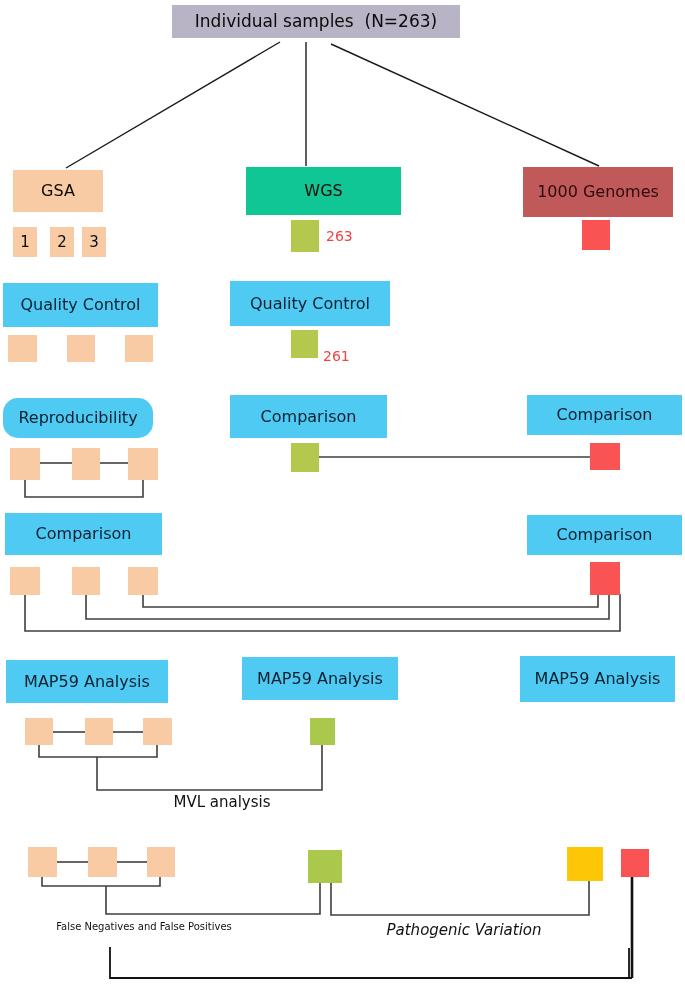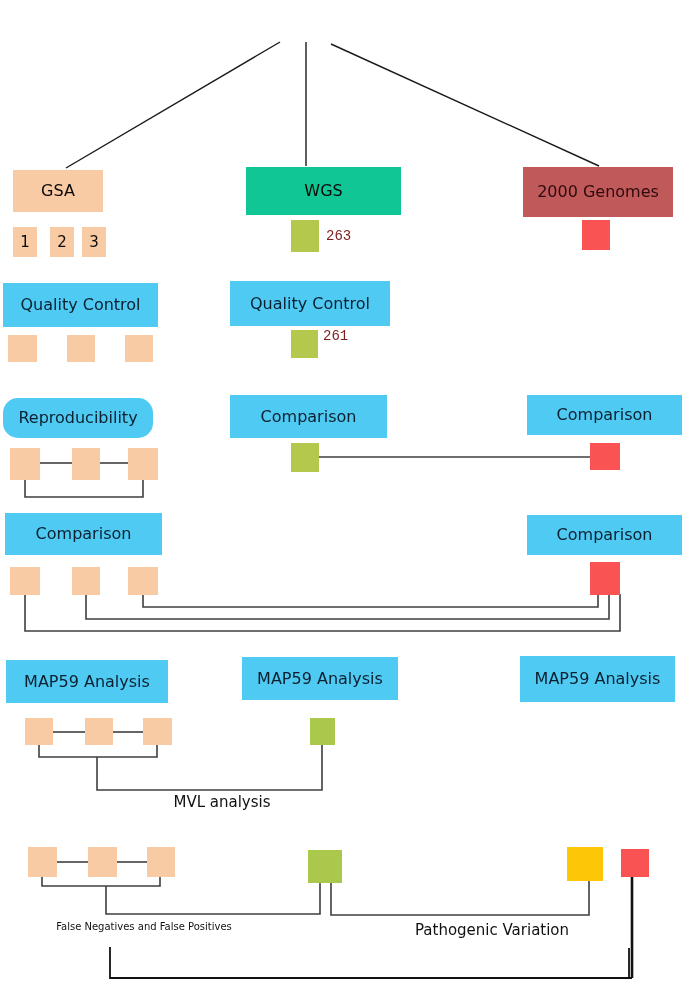--- a/index.html
+++ b/index.html
@@ -54,26 +54,26 @@
   #mq1{left:25px;top:718px;width:28px;height:27px;}
   #mq2{left:85px;top:718px;width:28px;height:27px;}
   #mq3{left:143px;top:718px;width:29px;height:27px;}
   #sq-green-map{left:310px;top:718px;width:25px;height:27px;}
   #bq1{left:28px;top:847px;width:29px;height:30px;}
   #bq2{left:88px;top:847px;width:29px;height:30px;}
   #bq3{left:147px;top:847px;width:28px;height:30px;}
   #sq-green-bot{left:308px;top:850px;width:34px;height:33px;}
   #sq-yellow{left:567px;top:847px;width:36px;height:34px;}
   #sq-red-bot{left:621px;top:849px;width:28px;height:28px;}
-  .count{position:absolute;font-size:14px;color:#7f1d1d;font-family:Liberation Mono, monospace;}
+  .count{position:absolute;font-size:14px;color:#ef4444;}
   #lbl-263{left:326px;top:228px;}
-  #lbl-261{left:323px;top:328px;}
+  #lbl-261{left:323px;top:348px;}
   #lbl-mvl{left:222px;top:793px;}
   #lbl-fnfp{left:144px;top:921px;font-size:10px;}
-  #lbl-pv{left:492px;top:921px;}
+  #lbl-pv{left:464px;top:921px;font-style:italic;}
 </style>
 </head>
 <body>
 
 <div id="canvas">
 
   <svg id="wires" viewBox="0 0 685 984" xmlns="http://www.w3.org/2000/svg">
 
     <g stroke="#1a1a1a" stroke-width="1.4" fill="none">
       <line x1="280" y1="42" x2="66" y2="168"></line>
@@ -104,24 +104,25 @@
       <polyline points="331,883 331,915 589,915 589,881"></polyline>
     </g>
     <g stroke="#111111" fill="none">
 
       <line stroke-width="2.6" x1="632" y1="877" x2="632" y2="978"></line>
       <polyline stroke-width="1.8" points="110,947 110,978 632,978"></polyline>
       <line stroke-width="1.8" x1="629" y1="948" x2="629" y2="978"></line>
     </g>
   </svg>
 
+  <div class="n" id="top-box">Individual samples  (N=263)</div>
 
   <div class="n" id="gsa-box">GSA</div>
   <div class="n" id="wgs-box">WGS</div>
-  <div class="n" id="genomes-box">2000 Genomes</div>
+  <div class="n" id="genomes-box">1000 Genomes</div>
 
   <div class="n chip" id="chip-1">1</div>
   <div class="n chip" id="chip-2">2</div>
   <div class="n chip" id="chip-3">3</div>
 
   <div class="sq olive" id="sq-263"></div>
   <div class="count" id="lbl-263">263</div>
   <div class="sq redsq" id="sq-red-top"></div>
 
   <div class="n cyanbox" id="gsa-qc">Quality Control</div>

